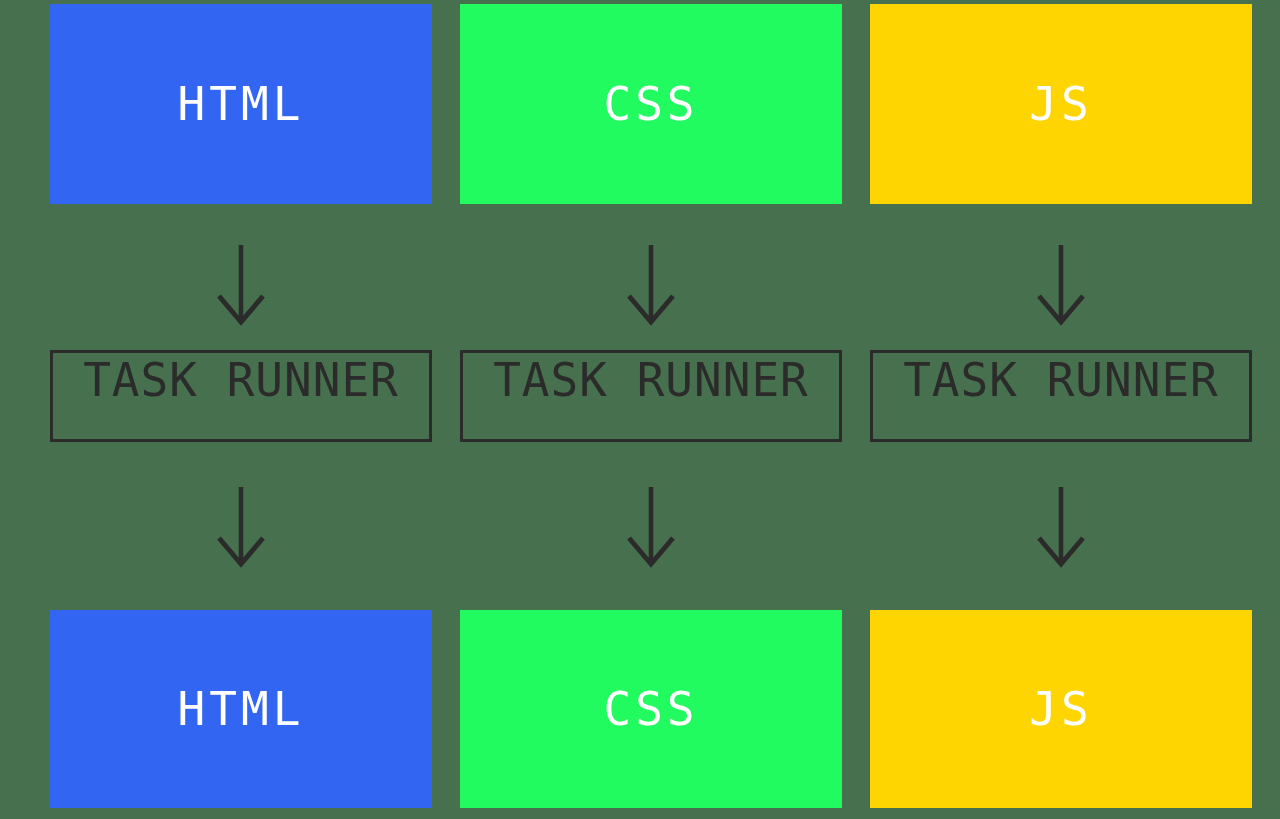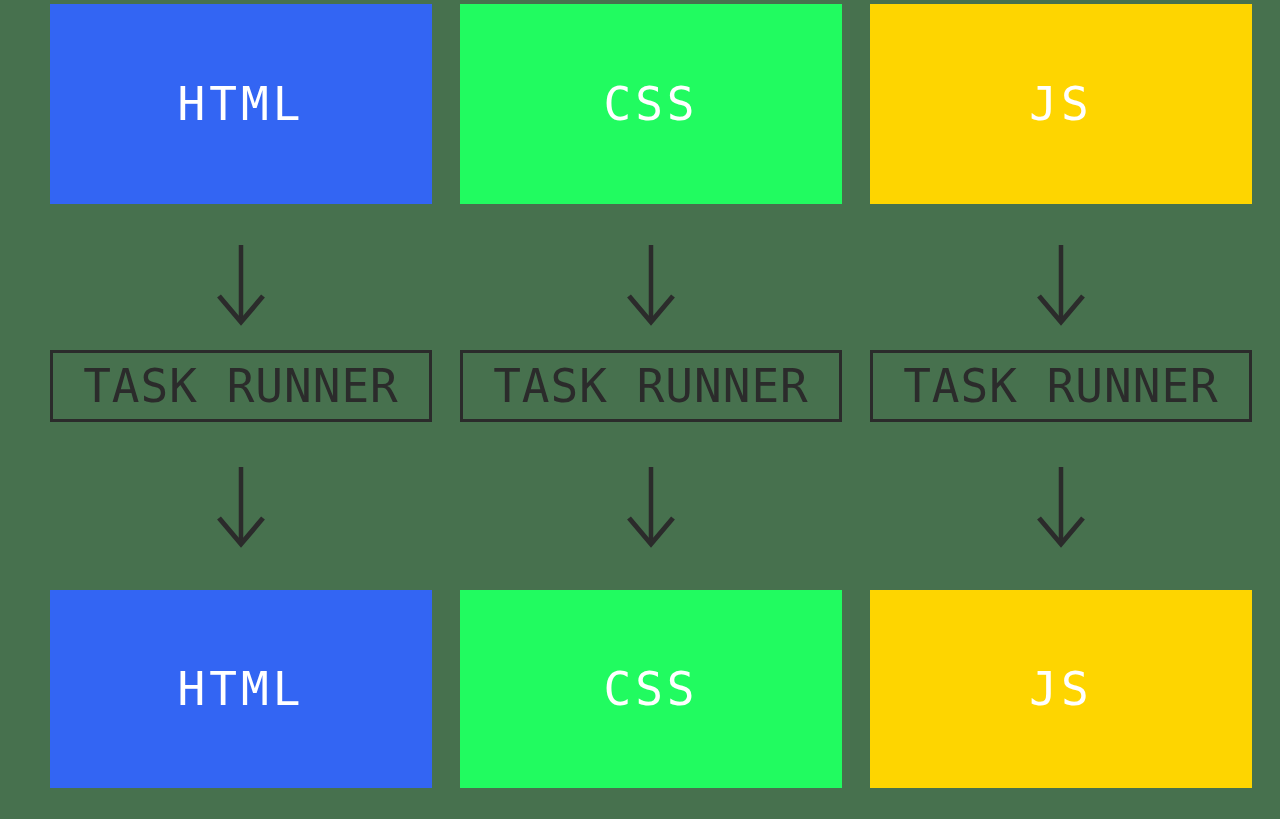--- a/index.html
+++ b/index.html
@@ -36,26 +36,25 @@
     font-size: 46px;
     letter-spacing: 4px;
     font-weight: 400;
     white-space: pre;
   }
   .arrow { display: block; }
   .arrow.arrow-top    { margin: 40px 0 22px 0; }
   .arrow.arrow-bottom { margin: 44px 0 40px 0; }
   .task-runner {
     width: 100%;
-    height: 72px;
+    height: 92px;
     box-sizing: border-box;
     border: 3px solid;
     background: transparent;
     display: flex;
-    align-items: center;
     justify-content: center;
   }
   .task-runner-label {
     font-size: 46px;
     letter-spacing: 1px;
     font-weight: 400;
     white-space: pre;
   }
 </style>
 </head>

